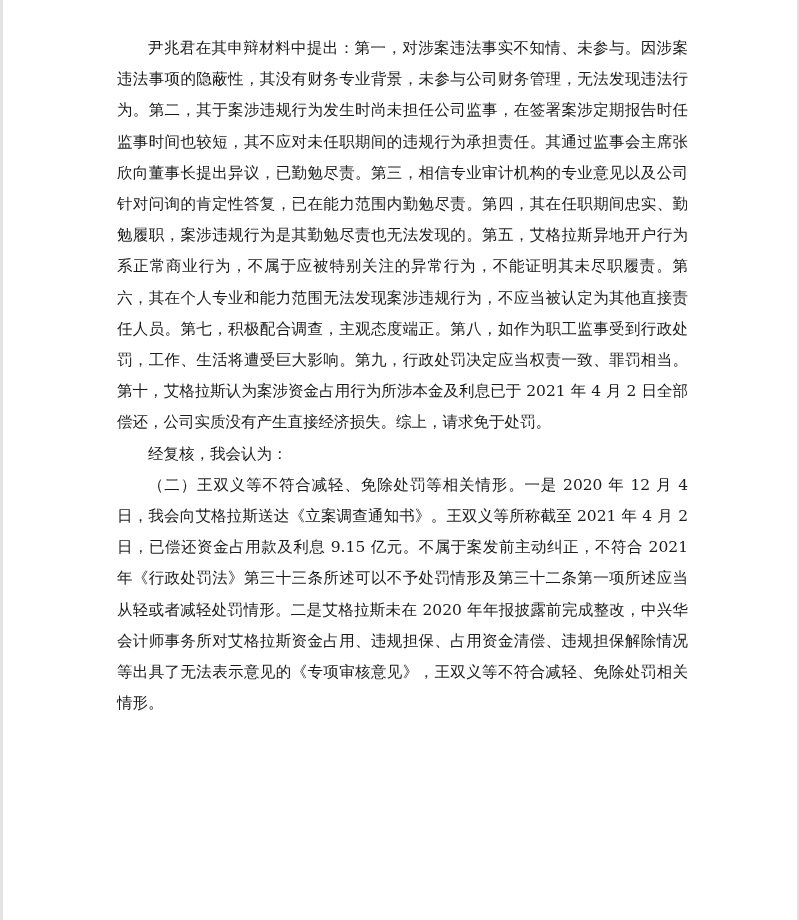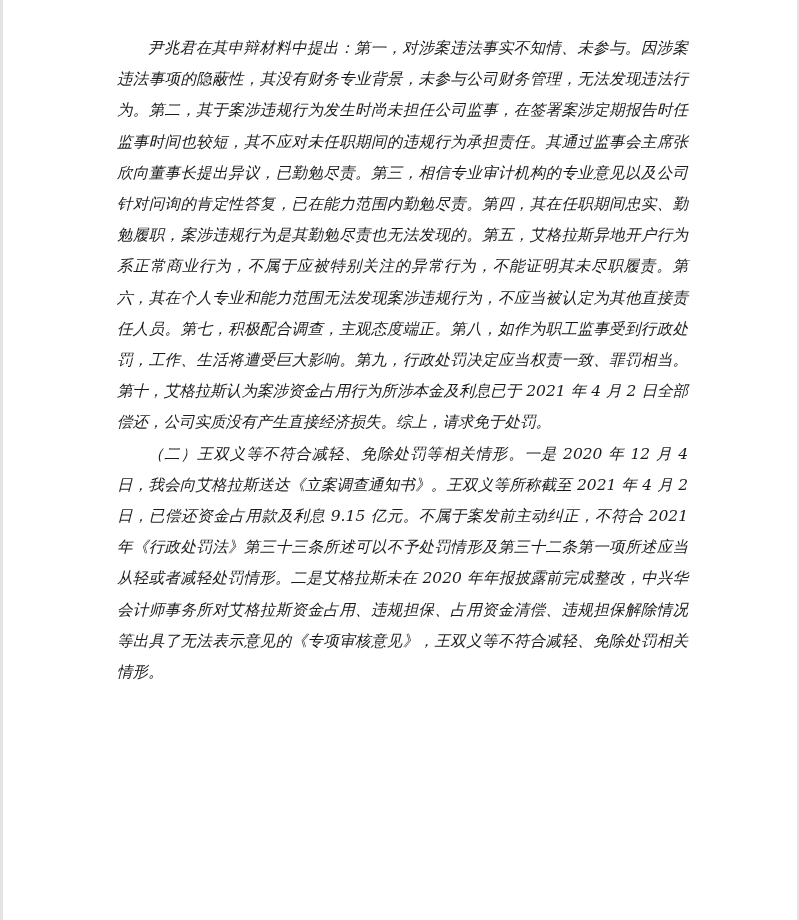--- a/index.html
+++ b/index.html
@@ -34,28 +34,28 @@
       font-size: 15.5px;
       line-height: 31.2px;
       color: #1a1a1a;
     }
     .para {
       margin: 0;
       text-align: justify;
       text-justify: inter-character;
       text-indent: 31px;
       word-break: break-all;
-      font-style: italic;
     }
     .para.numbered {
       text-indent: 31px;
     }
   </style>
 </head>
 <body>
 
 <div class="edge-left"></div>
 <div class="edge-right"></div>
 
 <div class="page">
   <p class="para">尹兆君在其申辩材料中提出：第一，对涉案违法事实不知情、未参与。因涉案违法事项的隐蔽性，其没有财务专业背景，未参与公司财务管理，无法发现违法行为。第二，其于案涉违规行为发生时尚未担任公司监事，在签署案涉定期报告时任监事时间也较短，其不应对未任职期间的违规行为承担责任。其通过监事会主席张欣向董事长提出异议，已勤勉尽责。第三，相信专业审计机构的专业意见以及公司针对问询的肯定性答复，已在能力范围内勤勉尽责。第四，其在任职期间忠实、勤勉履职，案涉违规行为是其勤勉尽责也无法发现的。第五，艾格拉斯异地开户行为系正常商业行为，不属于应被特别关注的异常行为，不能证明其未尽职履责。第六，其在个人专业和能力范围无法发现案涉违规行为，不应当被认定为其他直接责任人员。第七，积极配合调查，主观态度端正。第八，如作为职工监事受到行政处罚，工作、生活将遭受巨大影响。第九，行政处罚决定应当权责一致、罪罚相当。第十，艾格拉斯认为案涉资金占用行为所涉本金及利息已于 2021 年 4 月 2 日全部偿还，公司实质没有产生直接经济损失。综上，请求免于处罚。</p>
+  <p class="para">经复核，我会认为：</p>
   <p class="para numbered">（二）王双义等不符合减轻、免除处罚等相关情形。一是 2020 年 12 月 4 日，我会向艾格拉斯送达《立案调查通知书》。王双义等所称截至 2021 年 4 月 2 日，已偿还资金占用款及利息 9.15 亿元。不属于案发前主动纠正，不符合 2021 年《行政处罚法》第三十三条所述可以不予处罚情形及第三十二条第一项所述应当从轻或者减轻处罚情形。二是艾格拉斯未在 2020 年年报披露前完成整改，中兴华会计师事务所对艾格拉斯资金占用、违规担保、占用资金清偿、违规担保解除情况等出具了无法表示意见的《专项审核意见》，王双义等不符合减轻、免除处罚相关情形。</p>
 </div>
 
 </body></html>

